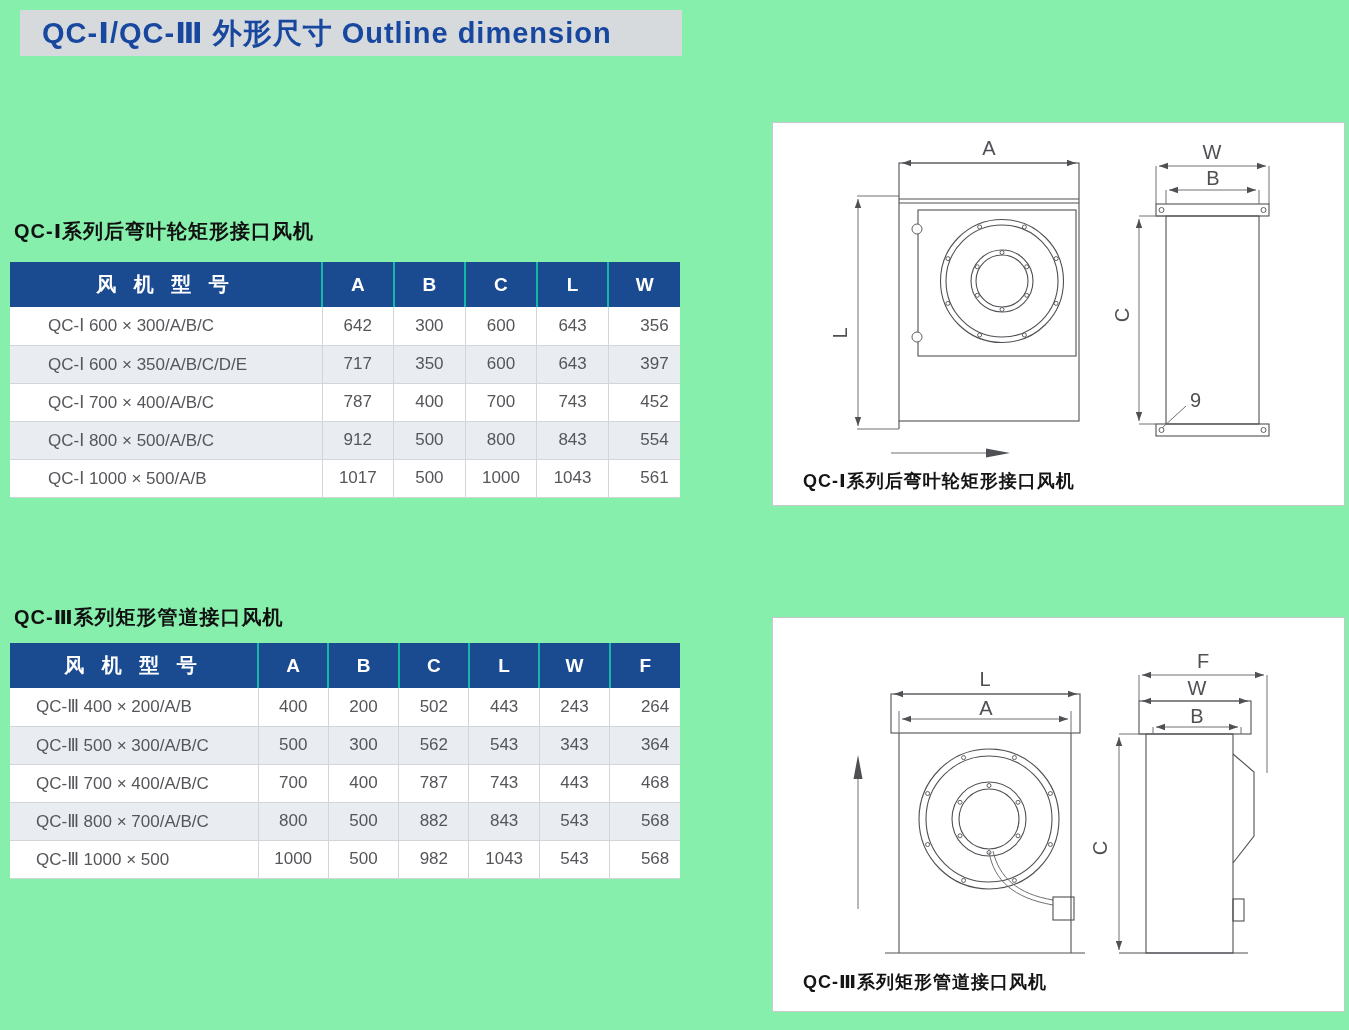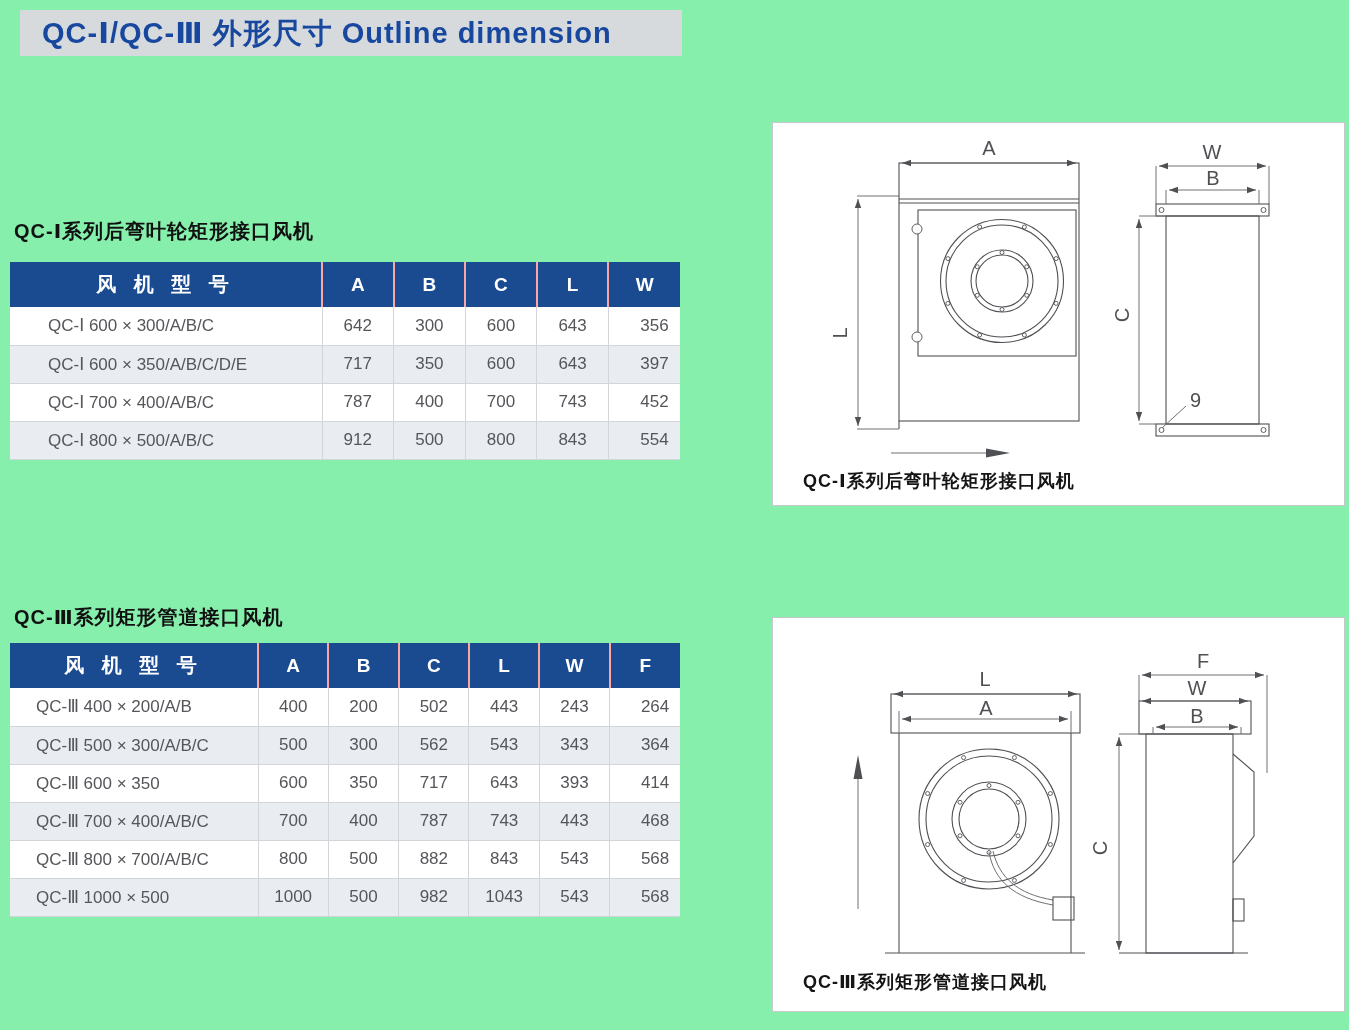--- a/index.html
+++ b/index.html
@@ -25,21 +25,21 @@
   
   table.spec {
     position:absolute; left:10px; width:670px;
     border-collapse:collapse; table-layout:fixed;
   }
   #tbl1 { top:262px; }
   #tbl2 { top:643px; }
   table.spec thead th {
     background:var(--header_bg); color:#fff; height:45px;
     font-weight:bold; text-align:center; vertical-align:middle;
-    border-right:2px solid #fca5a5; font-size:19px;
+    border-right:2px solid #14b8a6; font-size:19px;
   }
   table.spec thead th:last-child { border-right:none; }
   table.spec thead th.col-model { font-size:20px; letter-spacing:6px; }
   table.spec tbody td {
     height:38px; text-align:center; vertical-align:middle;
     font-size:17px; color:var(--cell_text);
     border-right:1px solid #d2d6da; border-bottom:1px solid #d2d6da;
     background:#fff; white-space:nowrap; overflow:hidden;
   }
   table.spec tbody td:last-child { border-right:none;padding-left:20px; }
@@ -125,20 +125,28 @@
           <td>452</td>
         </tr>
         <tr>
           <td class="cell-model">QC-Ⅰ 800 × 500/A/B/C</td>
           <td>912</td>
           <td>500</td>
           <td>800</td>
           <td>843</td>
           <td>554</td>
         </tr>
+        <tr>
+          <td class="cell-model">QC-Ⅰ 1000 × 500/A/B</td>
+          <td>1017</td>
+          <td>500</td>
+          <td>1000</td>
+          <td>1043</td>
+          <td>561</td>
+        </tr>
       </tbody>
     </table>
 
   <div id="sec2" class="section-title">QC-Ⅲ系列矩形管道接口风机</div>
 
   <table id="tbl2" class="spec">
     <colgroup>
         <col class="cm">
         <col class="cd">
         <col class="cd">
@@ -169,29 +177,20 @@
           <td>264</td>
         </tr>
         <tr>
           <td class="cell-model">QC-Ⅲ 500 × 300/A/B/C</td>
           <td>500</td>
           <td>300</td>
           <td>562</td>
           <td>543</td>
           <td>343</td>
           <td>364</td>
-        </tr>
-        <tr>
-          <td class="cell-model">QC-Ⅲ 600 × 350</td>
-          <td>600</td>
-          <td>350</td>
-          <td>717</td>
-          <td>643</td>
-          <td>393</td>
-          <td>414</td>
         </tr>
         <tr>
           <td class="cell-model">QC-Ⅲ 700 × 400/A/B/C</td>
           <td>700</td>
           <td>400</td>
           <td>787</td>
           <td>743</td>
           <td>443</td>
           <td>468</td>
         </tr>

